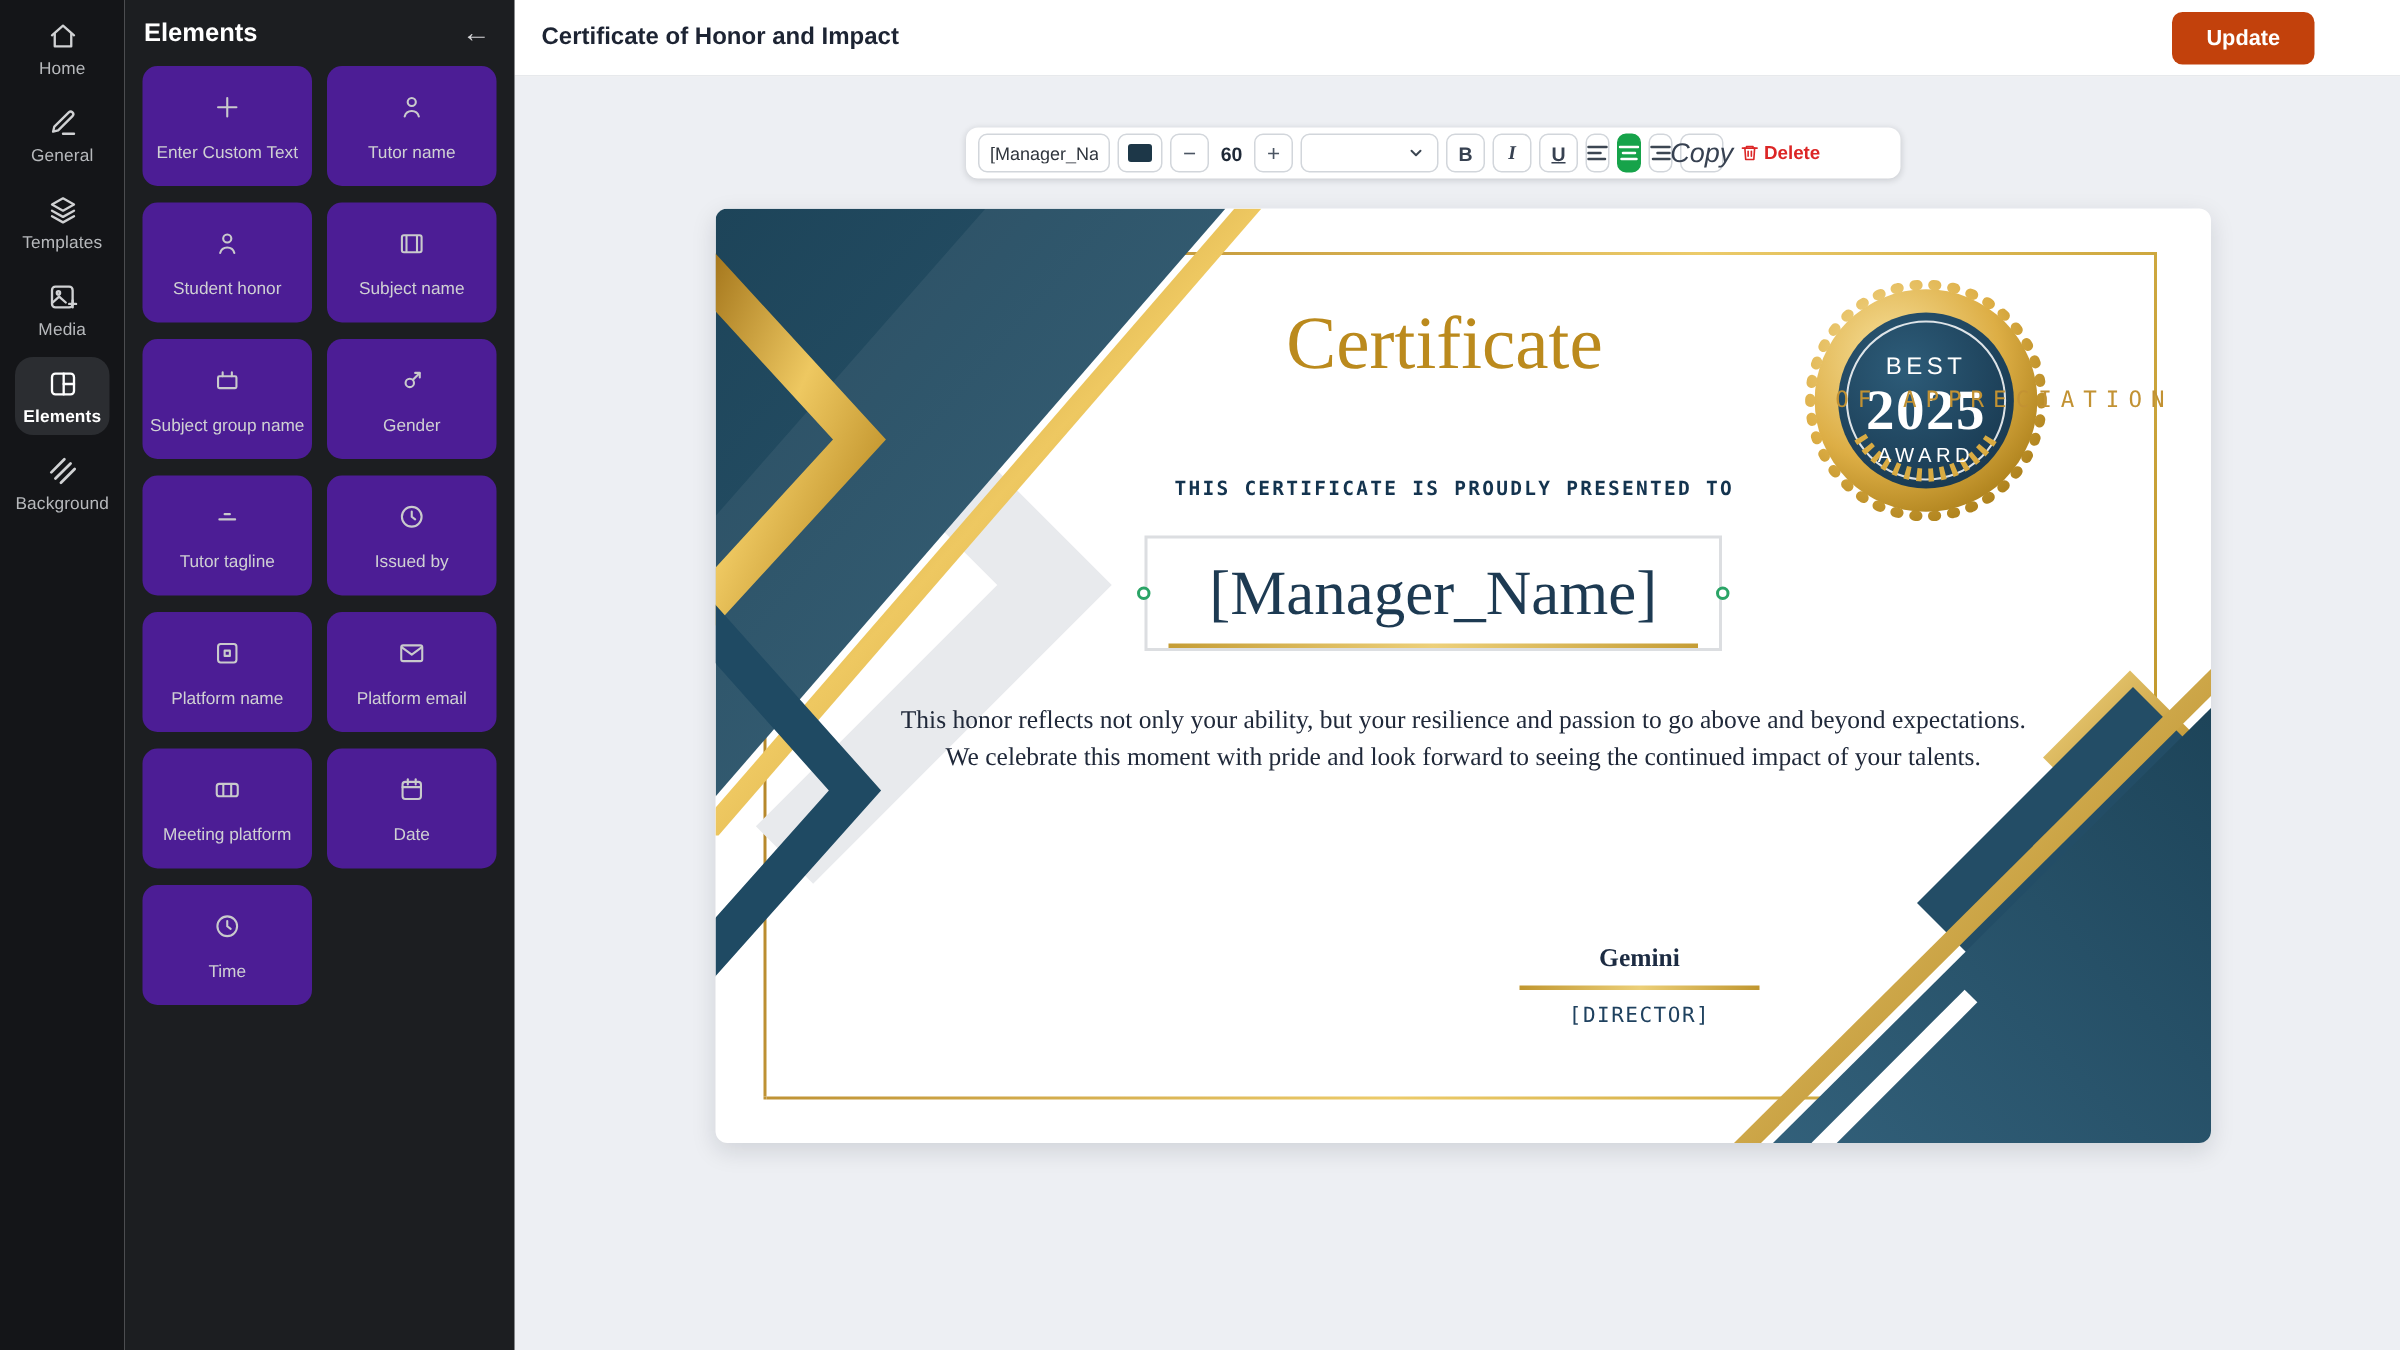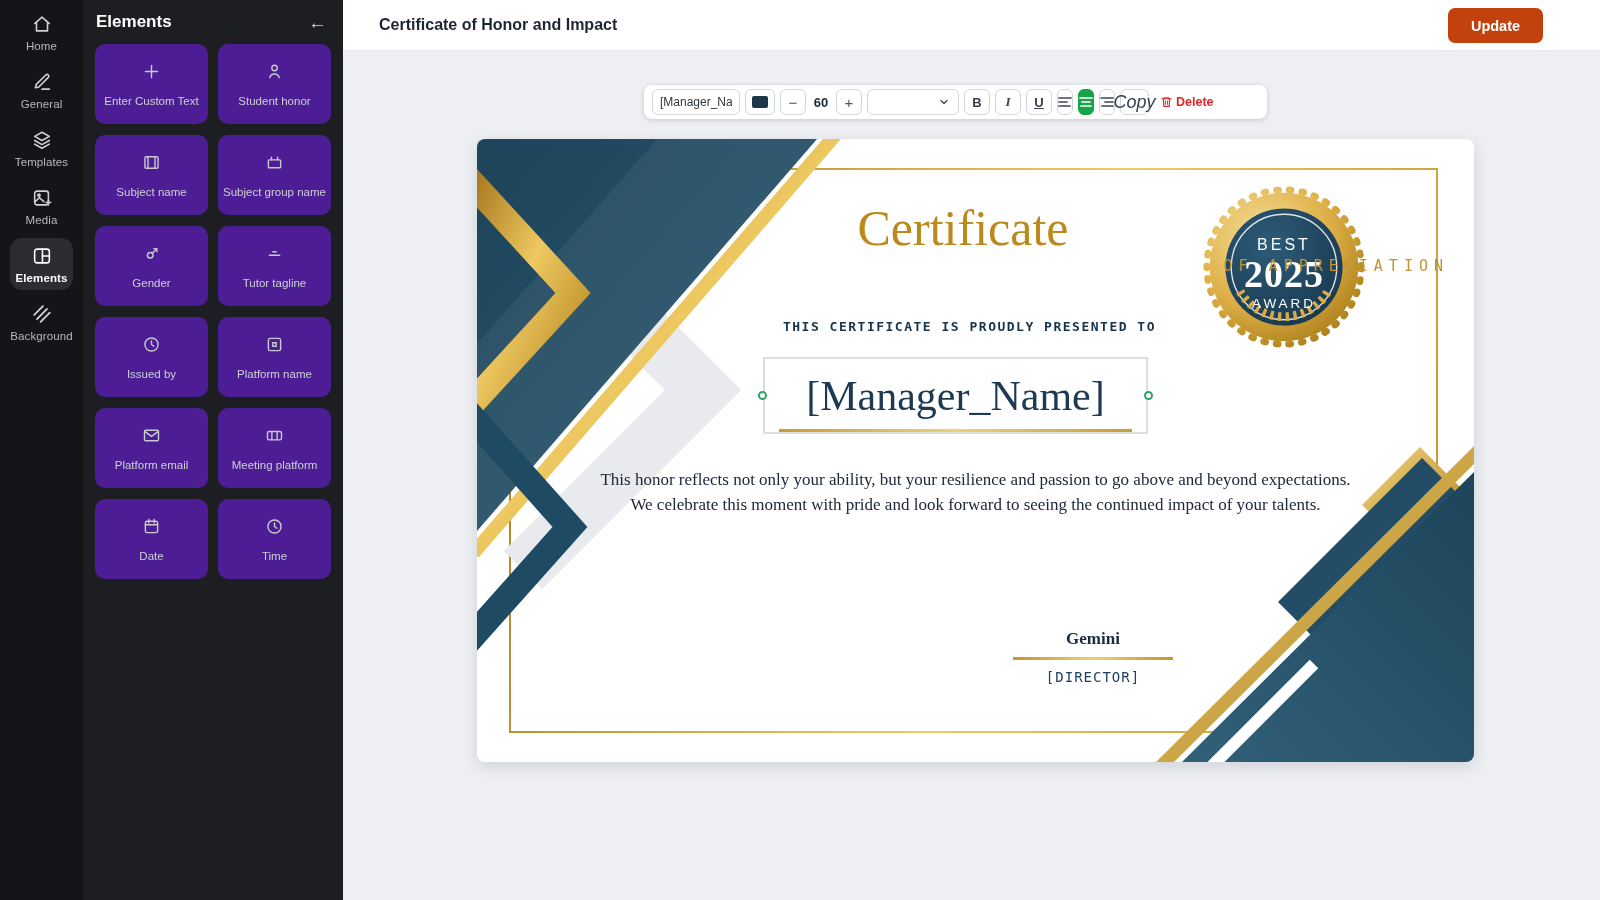--- a/index.html
+++ b/index.html
@@ -40,21 +40,21 @@
     height:80px; background:#4c1d95; border-radius:10px; cursor:pointer;
     display:flex; flex-direction:column; align-items:center; justify-content:center; gap:9px;
   }
   .card .lbl { font-size:11.5px; color:#cfd0d3; text-align:center; padding:0 4px; }
   
   .main { position:absolute; left:343px; top:0; width:1257px; height:900px; background:#edeff3; }
   .topbar {
     position:absolute; left:0; top:0; width:100%; height:51px; background:#ffffff;
     border-bottom:1px solid #e7e9ec; display:flex; align-items:center;
   }
-  .doc-title { margin-left:36px; font-size:16px; font-weight:bold; color:#1d2433; }
+  .doc-title { margin-left:18px; font-size:16px; font-weight:bold; color:#1d2433; }
   .update-btn {
     position:absolute; right:57px; top:8px; width:95px; height:35px;
     background:#c2410c; color:#fff; font-size:14.5px; font-weight:bold;
     border:none; border-radius:7px; cursor:pointer;
   }
   
   .toolbar {
     position:absolute; left:301px; top:85px; width:623px; height:34px;
     background:#fff; border-radius:8px; box-shadow:0 1px 5px rgba(20,25,35,.18);
     display:flex; align-items:center; padding:0 8px; gap:5px; z-index:8;
@@ -210,20 +210,27 @@
     <span class="panel-title">Elements</span>
     <span class="back-arrow">←</span>
   </div>
   <div class="cards">
     <div class="card">
       <span><svg width="21" height="21" viewBox="0 0 24 24" fill="none" stroke="#c9cacc" stroke-width="1.6" stroke-linecap="round">
             <path d="M12 5v14"></path>
             <path d="M5 12h14"></path>
           </svg></span>
       <span class="lbl">Enter Custom Text</span>
+    </div>
+    <div class="card">
+      <span><svg width="21" height="21" viewBox="0 0 24 24" fill="none" stroke="#c9cacc" stroke-width="1.6" stroke-linecap="round">
+            <circle cx="12" cy="8" r="3.1"></circle>
+            <path d="M6.6 19a5.6 5.6 0 0 1 10.8 0"></path>
+          </svg></span>
+      <span class="lbl">Tutor name</span>
     </div>
     <div class="card">
       <span><svg width="21" height="21" viewBox="0 0 24 24" fill="none" stroke="#c9cacc" stroke-width="1.6" stroke-linecap="round">
             <circle cx="12" cy="8" r="3.1"></circle>
             <path d="M6.6 19a5.6 5.6 0 0 1 10.8 0"></path>
           </svg></span>
       <span class="lbl">Student honor</span>
     </div>
     <div class="card">
       <span><svg width="21" height="21" viewBox="0 0 24 24" fill="none" stroke="#c9cacc" stroke-width="1.6" stroke-linejoin="round">

